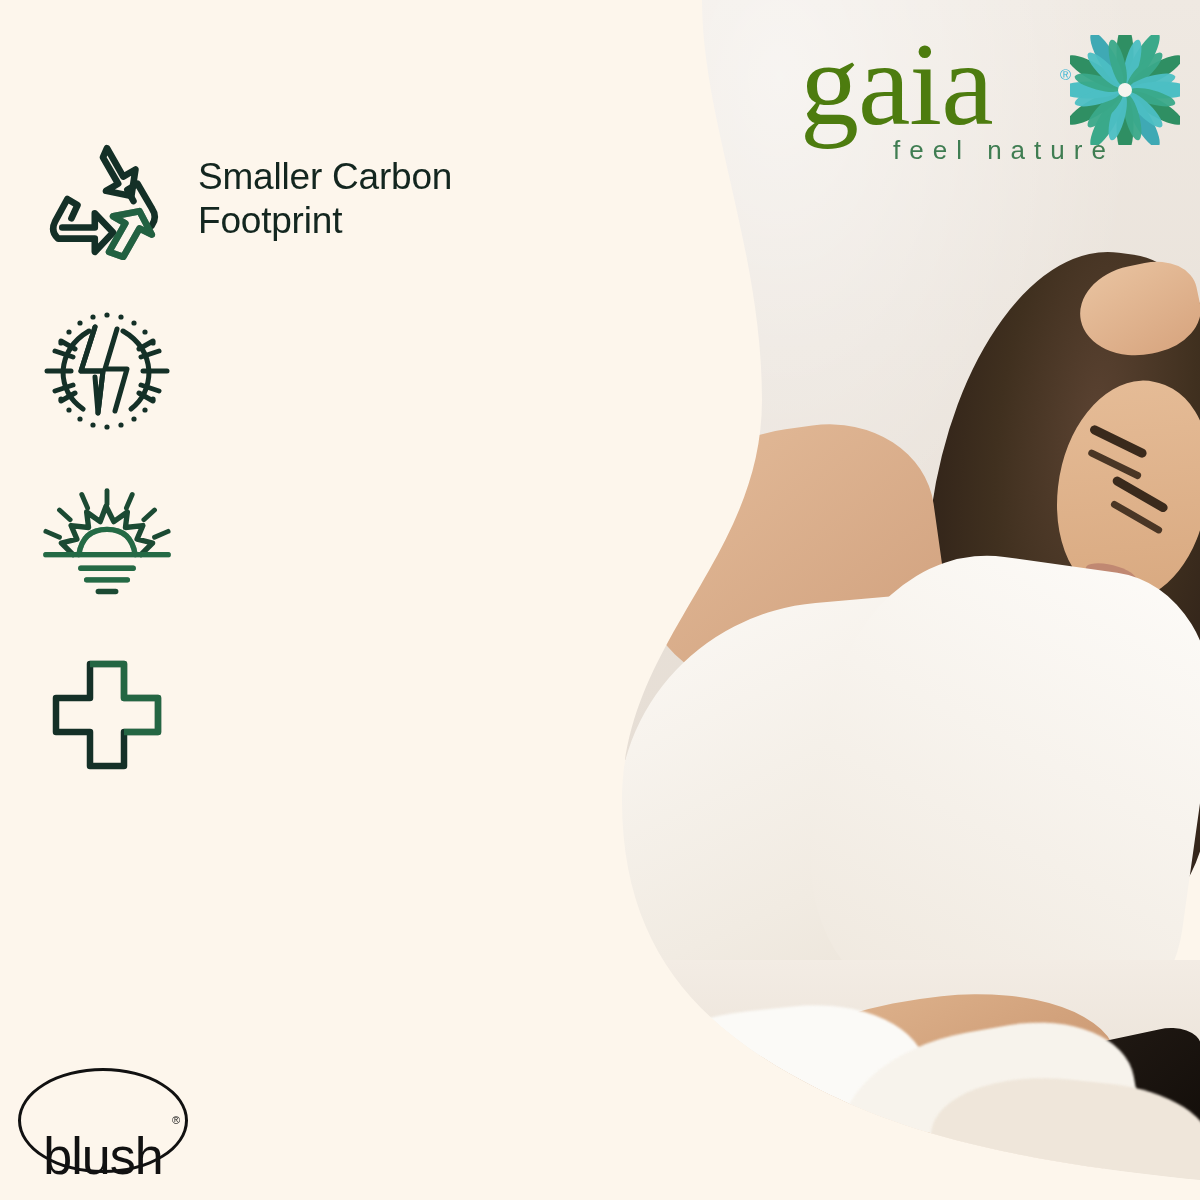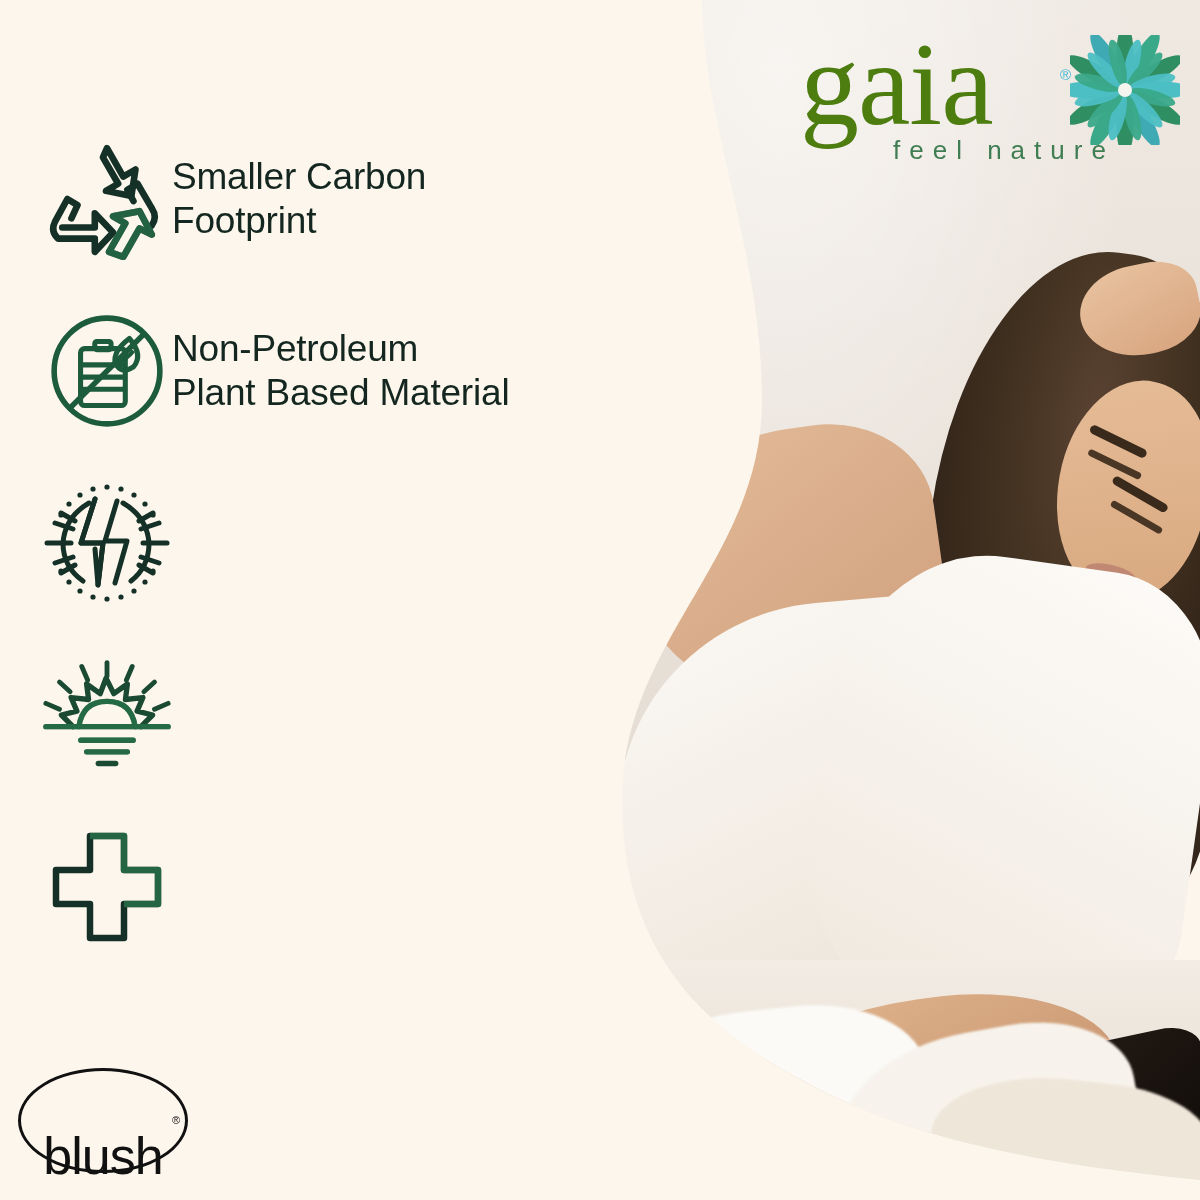--- a/index.html
+++ b/index.html
@@ -143,21 +143,21 @@
     background:#fdf6ec;
     clip-path: path("M 0 0 L 702 0 C 702 120, 762 250, 762 400 C 762 560, 622 640, 622 800 C 622 950, 700 1030, 820 1090 C 900 1130, 1000 1160, 1200 1180 L 1200 1200 L 0 1200 Z");
   }
 
   
   .features{
     position:absolute;left:42px;top:125px;width:590px;
     display:flex;flex-direction:column;gap:24px;
   }
   .feature{
-    display:flex;align-items:center;height:148px;
+    display:flex;align-items:center;gap:26px;height:148px;
   }
   .feat-icon{width:130px;min-width:130px;display:flex;align-items:center;justify-content:center;}
   .feat-text{
     font-size:37px;line-height:1.18;color:#13261f;font-weight:400;
     letter-spacing:-0.2px;white-space:pre-line;
   }
 
   
   .gaia-logo{position:absolute;left:795px;top:30px;width:380px;height:145px;}
   .gaia-word{
@@ -309,39 +309,20 @@
           </g>
           <g fill="none" stroke="#2e8b57" stroke-width="6.5" stroke-linejoin="round" stroke-linecap="round" opacity=".55">
             <path d="M62 112 L78 84 L66 77 L92 72 L104 95 L92 89 L76 117 Z"></path>
           </g>
         </svg>
       </div>
       <div class="feat-text">Smaller Carbon
 Footprint</div>
     </div>
 
-    <div class="feature">
-      <div class="feat-icon">
-        <svg width="122" height="122" viewBox="0 0 120 120">
-          <circle cx="60" cy="60" r="52" fill="none" stroke="#1d5b3d" stroke-width="5.5"></circle>
-          <line x1="23" y1="97" x2="97" y2="23" stroke="#1d5b3d" stroke-width="5.5"></line>
-          <g fill="none" stroke="#1d5b3d" stroke-width="5" stroke-linejoin="round">
-            <rect x="34" y="38" width="44" height="56" rx="4"></rect>
-            <line x1="34" y1="54" x2="78" y2="54"></line>
-            <line x1="34" y1="78" x2="78" y2="78"></line>
-            <line x1="34" y1="66" x2="78" y2="66"></line>
-            <rect x="48" y="31" width="16" height="8" rx="2"></rect>
-          </g>
-          <path d="M82 28 Q 96 44 86 56 Q 74 64 68 52 Q 66 40 82 28 Z" fill="none" stroke="#1d5b3d" stroke-width="5" stroke-linejoin="round"></path>
-          <path d="M70 52 Q 80 48 86 40" fill="none" stroke="#1d5b3d" stroke-width="4"></path>
-        </svg>
-      </div>
-      <div class="feat-text">Non-Petroleum
-Plant Based Material</div>
-    </div>
 
     <div class="feature">
       <div class="feat-icon">
         <svg width="128" height="128" viewBox="0 0 128 128">
           <g fill="none" stroke="#143027" stroke-width="5" stroke-linecap="round" stroke-linejoin="round">
             <path d="M46 24 Q 22 38 20 64 Q 20 88 40 102"></path>
             <path d="M80 24 Q 104 38 106 64 Q 106 88 88 102"></path>
             <path d="M52 20 L38 64 L60 64 L55 106 L52 70"></path>
             <path d="M52 20 L38 64 L60 64 L55 106"></path>
             <path d="M74 22 L62 62 L84 62 L72 104"></path>

